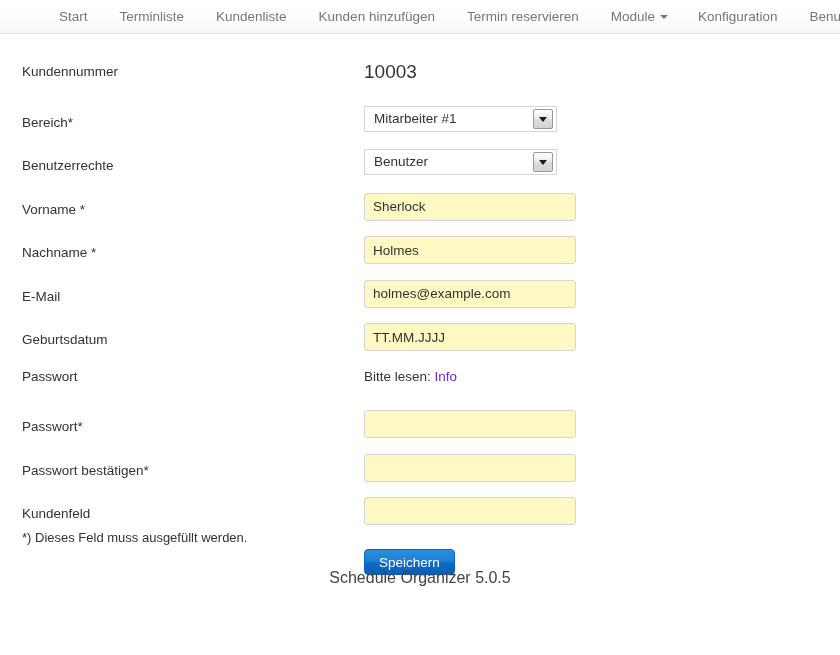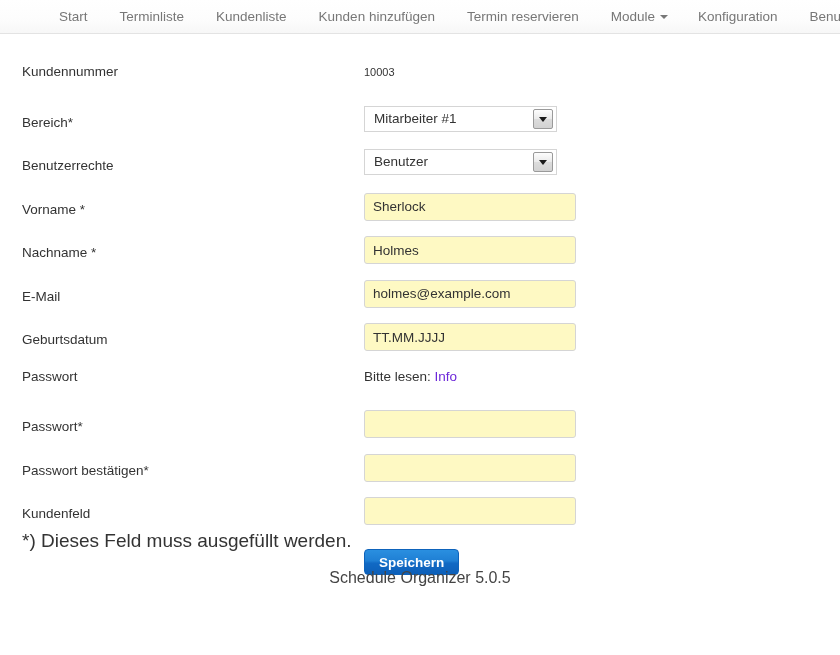--- a/index.html
+++ b/index.html
@@ -79,21 +79,21 @@
     color: #333333;
     line-height: 20px;
     white-space: nowrap;
   }
   .field-col {
     position: absolute;
     left: 364px;
     top: 0;
   }
   .static-value {
-    font-size: 11px;
+    font-size: 19px;
     color: #333333;
     line-height: 20px;
   }
 
   
   .txt {
     width: 212px;
     height: 28px;
     box-sizing: border-box;
     border: 1px solid #d5d5d5;
@@ -172,29 +172,28 @@
     line-height: 26px;
     font-family: "Liberation Sans", sans-serif;
     font-size: 13.5px;
     color: #ffffff;
     background: linear-gradient(to bottom, #2a8fe0 0%, #1f7fd4 45%, #1169c4 55%, #0d5fb8 100%);
     border: 1px solid #0e63bb;
     border-radius: 4px;
     cursor: pointer;
     text-align: center;
     box-sizing: border-box;
-    font-weight: bold;
   }
 
   
   .req-note {
     position: absolute;
     left: 22px;
     top: 530px;
-    font-size: 19px;
+    font-size: 13px;
     color: #333333;
   }
 
   
   .footer {
     position: absolute;
     left: 0;
     top: 569px;
     width: 840px;
     text-align: center;

